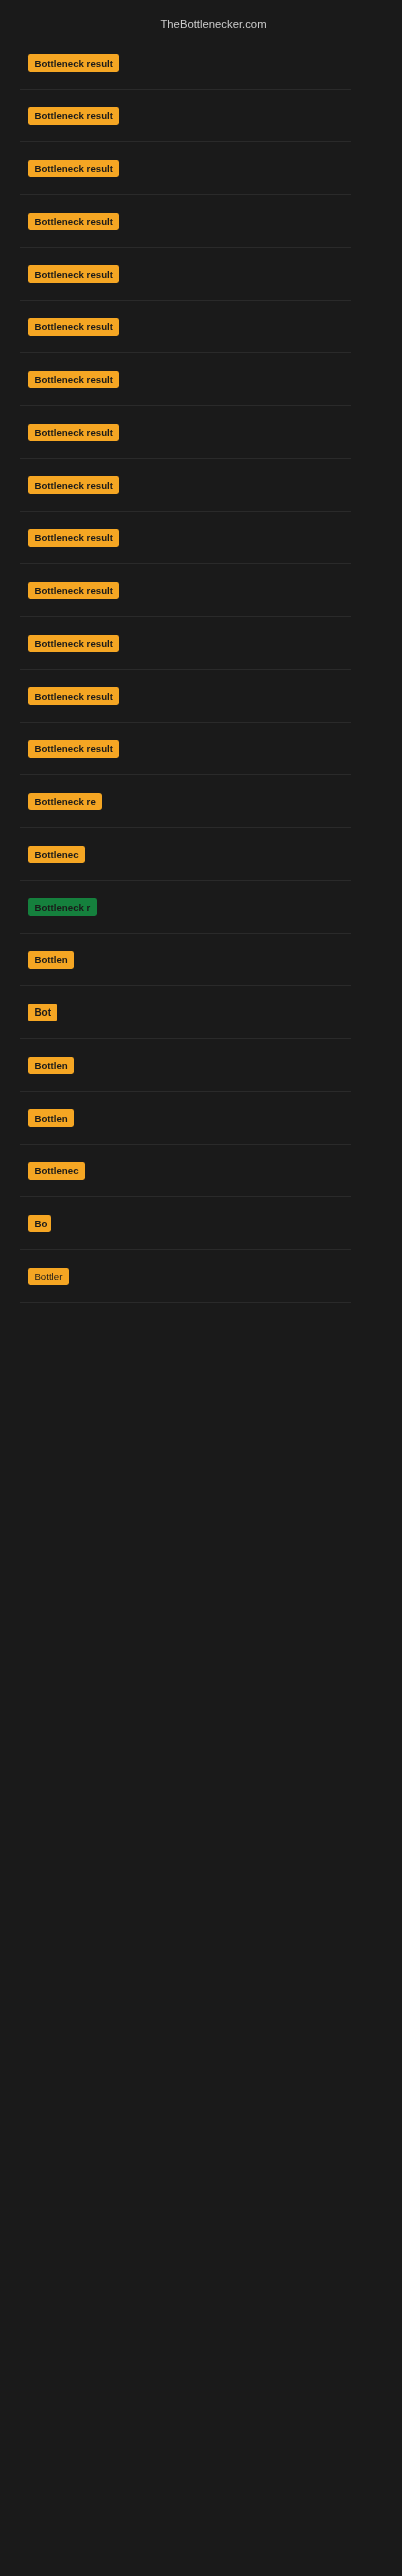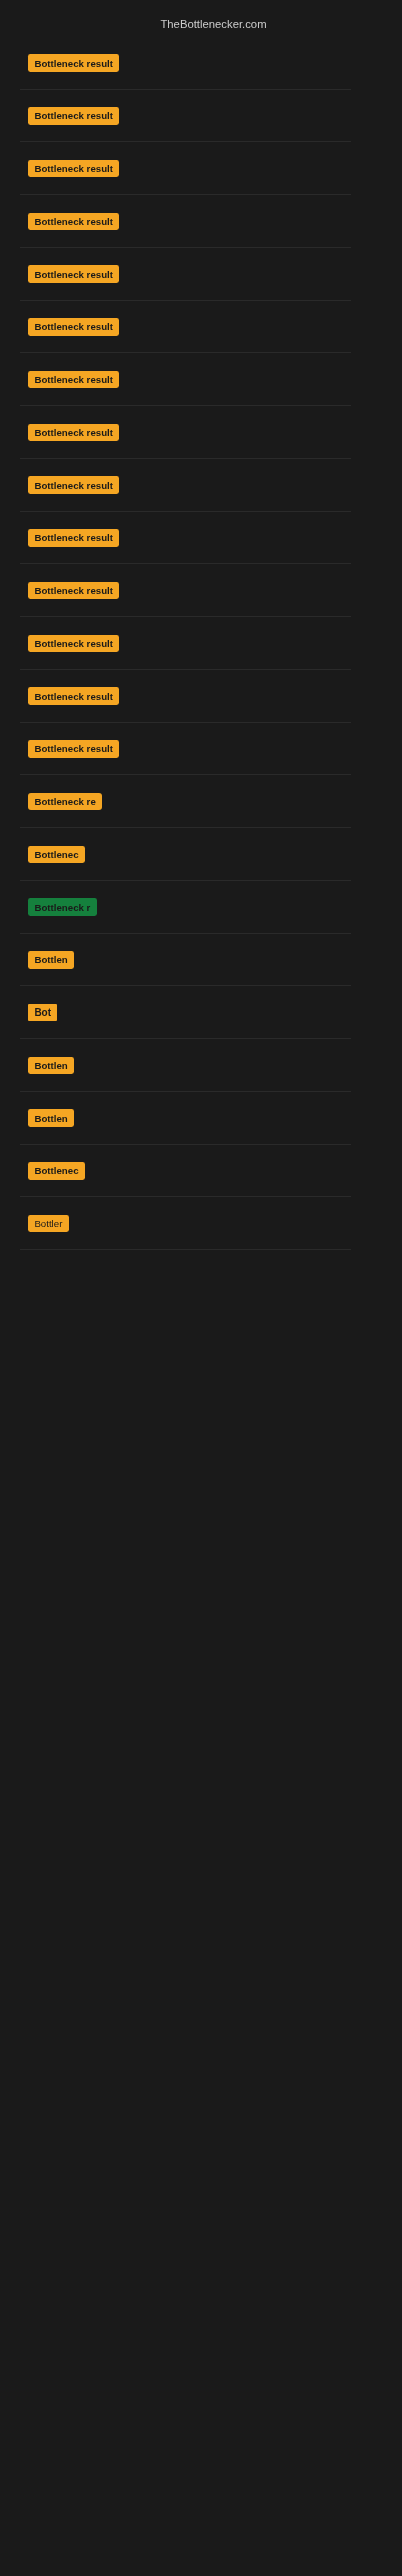--- a/index.html
+++ b/index.html
@@ -48,16 +48,17 @@
       <div style="padding: 9.7px 4px; border-bottom: 0.8px solid rgb(42, 42, 42);"><span style="display: inline-block; background-color: rgb(245, 166, 35); color: rgb(26, 26, 26); font-size: 9.7px; font-weight: bold; padding: 3.2px 6.4px; border-radius: 2.4px; white-space: nowrap; overflow: hidden; max-width: 97px;">Bottleneck result</span></div>
       <div style="padding: 9.7px 4px; border-bottom: 0.8px solid rgb(42, 42, 42);"><span style="display: inline-block; background-color: rgb(245, 166, 35); color: rgb(26, 26, 26); font-size: 9.7px; font-weight: bold; padding: 3.2px 6.4px; border-radius: 2.4px; white-space: nowrap; overflow: hidden; max-width: 97px;">Bottleneck result</span></div>
       <div style="padding: 9.7px 4px; border-bottom: 0.8px solid rgb(42, 42, 42);"><span style="display: inline-block; background-color: rgb(245, 166, 35); color: rgb(26, 26, 26); font-size: 9.7px; font-weight: bold; padding: 3.2px 6.4px; border-radius: 3px; white-space: nowrap; overflow: hidden; max-width: 81px;">Bottleneck re</span></div>
       <div style="padding: 9.7px 4px; border-bottom: 0.8px solid rgb(42, 42, 42);"><span style="display: inline-block; background-color: rgb(245, 166, 35); color: rgb(26, 26, 26); font-size: 9.7px; font-weight: bold; padding: 3.2px 6.4px; border-radius: 2.4px; white-space: nowrap; overflow: hidden; max-width: 64px;">Bottlenec</span></div>
       <div style="padding: 9.7px 4px; border-bottom: 0.8px solid rgb(42, 42, 42);"><span style="display: inline-block; background-color: #15803d; color: rgb(26, 26, 26); font-size: 9.7px; font-weight: bold; padding: 3.2px 6.4px; border-radius: 2.4px; white-space: nowrap; overflow: hidden; max-width: 72px;">Bottleneck r</span></div>
       <div style="padding: 9.7px 4px; border-bottom: 0.8px solid rgb(42, 42, 42);"><span style="display: inline-block; background-color: rgb(245, 166, 35); color: rgb(26, 26, 26); font-size: 9.7px; font-weight: bold; padding: 3.2px 6.4px; border-radius: 2.4px; white-space: nowrap; overflow: hidden; max-width: 56px;">Bottlen</span></div>
       <div style="padding: 9.7px 4px; border-bottom: 0.8px solid rgb(42, 42, 42);"><span style="display: inline-block; background-color: rgb(245, 166, 35); color: rgb(26, 26, 26); font-size: 10px; font-weight: bold; padding: 3.2px 6.4px; border-radius: 1px; white-space: nowrap; overflow: hidden; max-width: 32px;">Bot</span></div>
       <div style="padding: 9.7px 4px; border-bottom: 0.8px solid rgb(42, 42, 42);"><span style="display: inline-block; background-color: rgb(245, 166, 35); color: rgb(26, 26, 26); font-size: 9.7px; font-weight: bold; padding: 3.2px 6.4px; border-radius: 2.4px; white-space: nowrap; overflow: hidden; max-width: 56px;">Bottlen</span></div>
       <div style="padding: 9.7px 4px; border-bottom: 0.8px solid rgb(42, 42, 42);"><span style="display: inline-block; background-color: rgb(245, 166, 35); color: rgb(26, 26, 26); font-size: 9.7px; font-weight: bold; padding: 3.2px 6.4px; border-radius: 2.4px; white-space: nowrap; overflow: hidden; max-width: 47px;">Bottlen</span></div>
       <div style="padding: 9.7px 4px; border-bottom: 0.8px solid rgb(42, 42, 42);"><span style="display: inline-block; background-color: rgb(245, 166, 35); color: rgb(26, 26, 26); font-size: 9.7px; font-weight: bold; padding: 3.2px 6.4px; border-radius: 2.4px; white-space: nowrap; overflow: hidden; max-width: 64px;">Bottlenec</span></div>
+      <div style="padding: 9.7px 4px; border-bottom: 0.8px solid rgb(42, 42, 42);"><span style="display: inline-block; background-color: rgb(245, 166, 35); color: rgb(26, 26, 26); font-size: 9.7px; font-weight: bold; padding: 3.2px 6.4px; border-radius: 2.4px; white-space: nowrap; overflow: hidden; max-width: 22.5px;">Bo</span></div>
       <div style="padding: 9.7px 4px; border-bottom: 0.8px solid rgb(42, 42, 42);"><span style="display: inline-block; background-color: rgb(245, 166, 35); color: rgb(26, 26, 26); font-size: 9.7px; font-weight: normal; padding: 3.2px 6.4px; border-radius: 2.4px; white-space: nowrap; overflow: hidden; max-width: 47px;">Bottler</span></div>
     </div>
 </div>
 
 
 </body></html>

